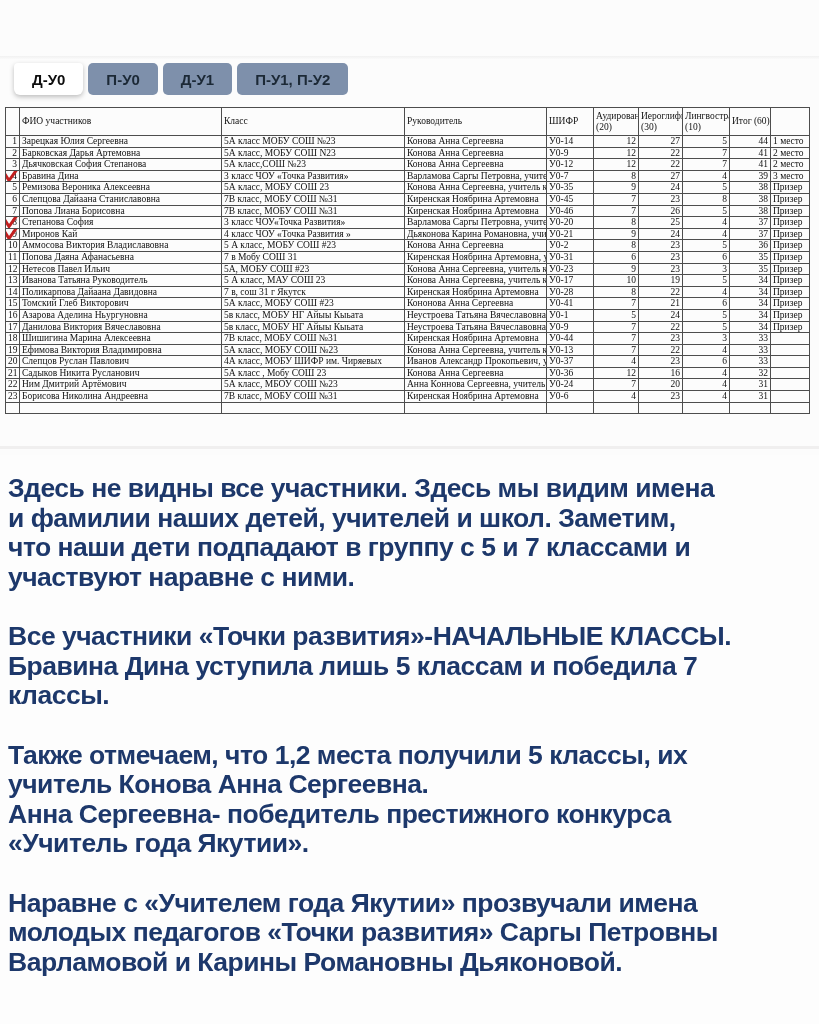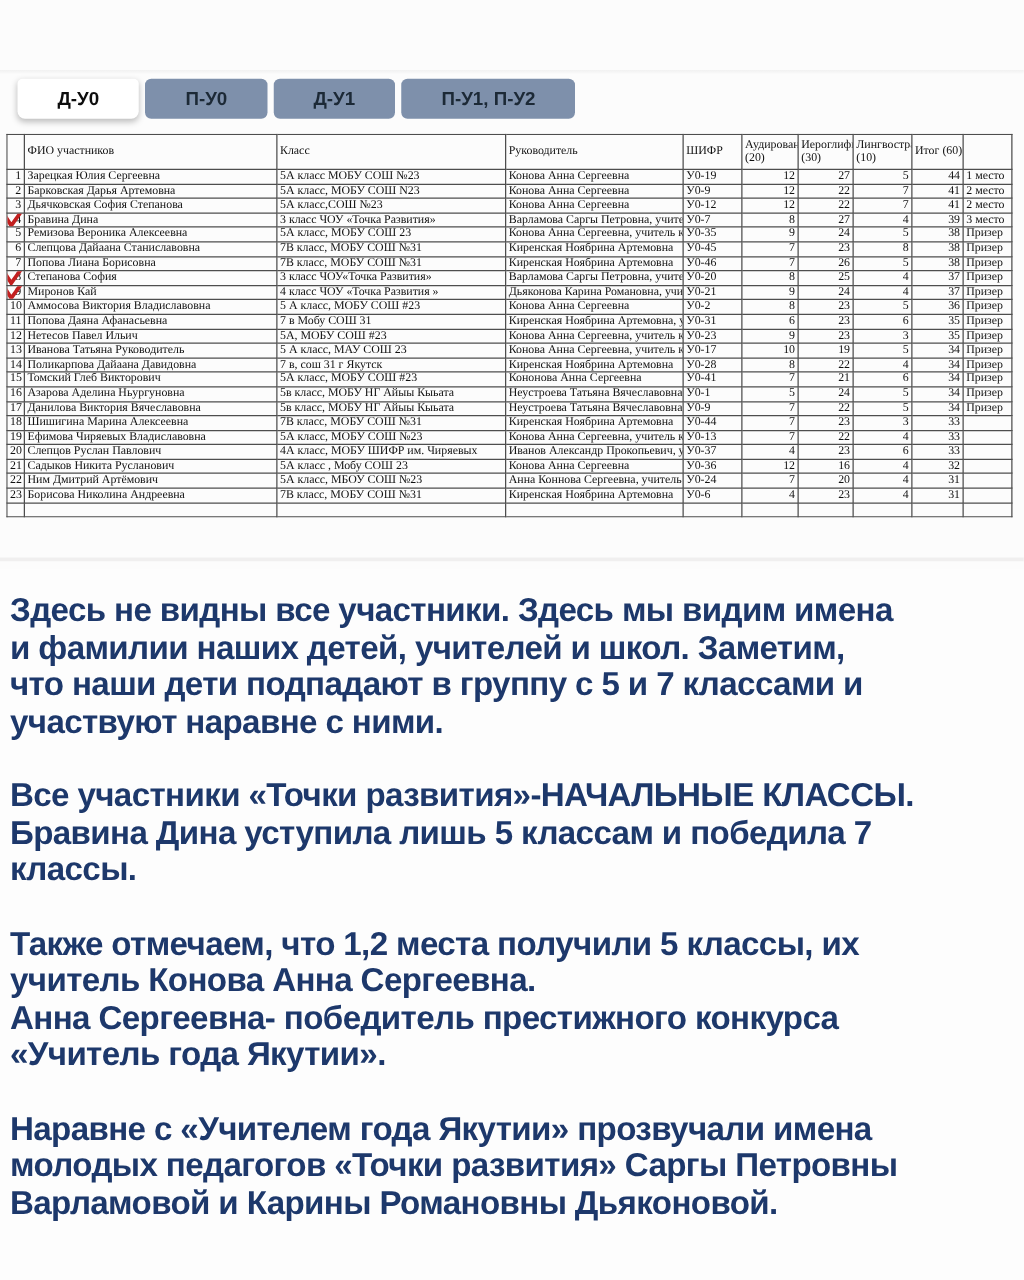--- a/index.html
+++ b/index.html
@@ -11,21 +11,21 @@
   
   .sheet{position:absolute;top:0;left:0;width:819px;height:455px;background:#fcfcfc;}
   .top-divider{position:absolute;top:56px;left:0;width:819px;height:3px;
     background:linear-gradient(#f1f1f1,#fafafa);}
   .sheet-bottom-smudge{position:absolute;top:446px;left:0;width:819px;height:3px;background:#f0efef;}
 
   
   .tabs{position:absolute;top:63px;left:14px;display:flex;gap:5px;align-items:flex-end;}
   .tab{
     height:32px;display:flex;align-items:center;justify-content:center;
-    padding:0 32px;border-radius:5px;
+    padding:0 18px;border-radius:5px;
     font-size:15px;font-weight:bold;color:#1c2936;
     background:#7e90ab;cursor:pointer;white-space:nowrap;
   }
   .tab.active{
     background:#ffffff;color:#0d0d0d;
     box-shadow:0 2px 5px rgba(0,0,0,.25);
     border-radius:4px 4px 6px 6px;
   }
 
   
@@ -94,21 +94,21 @@
           <th class="nowrap">Итог (60)</th>
           <th></th>
         </tr>
       </thead>
       <tbody id="grid-body">
           <tr>
             <td class="num">1</td>
             <td>Зарецкая Юлия Сергеевна</td>
             <td>5А класс МОБУ СОШ №23</td>
             <td>Конова Анна Сергеевна</td>
-            <td>У0-19</td>
+            <td>У0-14</td>
             <td class="score">12</td>
             <td class="score">27</td>
             <td class="score">5</td>
             <td class="score">44</td>
             <td>1 место</td>
           </tr>
           <tr>
             <td class="num">2</td>
             <td>Барковская Дарья Артемовна</td>
             <td>5А класс, МОБУ СОШ N23</td>
@@ -313,21 +313,21 @@
             <td>Киренская Ноябрина Артемовна</td>
             <td>У0-44</td>
             <td class="score">7</td>
             <td class="score">23</td>
             <td class="score">3</td>
             <td class="score">33</td>
             <td></td>
           </tr>
           <tr>
             <td class="num">19</td>
-            <td>Ефимова Чиряевых Владиславовна</td>
+            <td>Ефимова Виктория Владимировна</td>
             <td>5А класс, МОБУ СОШ №23</td>
             <td>Конова Анна Сергеевна, учитель ки</td>
             <td>У0-13</td>
             <td class="score">7</td>
             <td class="score">22</td>
             <td class="score">4</td>
             <td class="score">33</td>
             <td></td>
           </tr>
           <tr>

